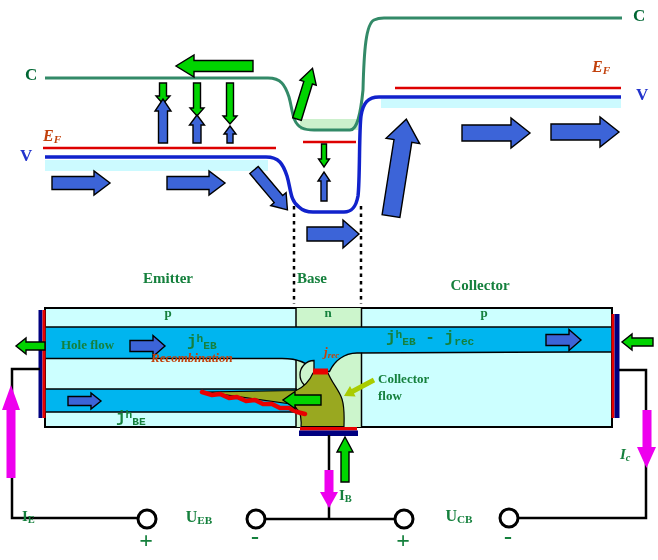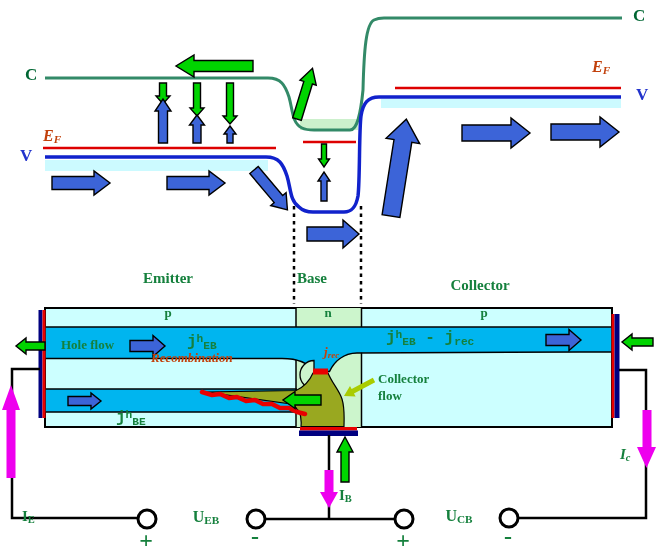--- a/index.html
+++ b/index.html
@@ -134,20 +134,20 @@
 <div class="t s14" style="left:386px;top:330px;"><span>j</span><sup>h</sup><sub>EB</sub><span> - </span><span>j</span><sub>rec</sub></div>
 <div class="t s14" style="left:116px;top:390px;margin-top:20px;"><span>j</span><sup>h</sup><sub>BE</sub></div>
 <div class="t s13 red" style="left:151px;top:351px;"><span>Recombination</span></div>
 <div class="t s13 red" style="left:302px;top:345px;margin-left:22px;"><span>j</span><sub>rec</sub></div>
 <div class="t s13" style="left:378px;top:372px;"><span>Collector</span></div>
 <div class="t s13" style="left:378px;top:389px;"><span>flow</span></div>
 
 <div class="t s15" style="left:22px;top:479px;margin-top:30px;"><span>I</span><sub>E</sub></div>
 <div class="t s15" style="left:297px;top:488px;margin-left:42px;"><span>I</span><sub>B</sub></div>
 <div class="t s15" style="left:620px;top:447px;font-style:italic;"><span>I</span><sub>c</sub></div>
-<div class="t s16 ctr" style="left:206px;top:509px;"><span>U</span><sub>EB</sub></div>
+<div class="t s16 ctr" style="left:199px;top:509px;"><span>U</span><sub>EB</sub></div>
 <div class="t s16 ctr" style="left:459px;top:508px;"><span>U</span><sub>CB</sub></div>
 <div class="t s24 ctr" style="left:146px;top:528px;"><span>+</span></div>
 <div class="t s24 ctr" style="left:255px;top:524px;"><span>-</span></div>
 <div class="t s24 ctr" style="left:403px;top:528px;"><span>+</span></div>
 <div class="t s24 ctr" style="left:508px;top:524px;"><span>-</span></div>
 
 </div>
 
 </body></html>

